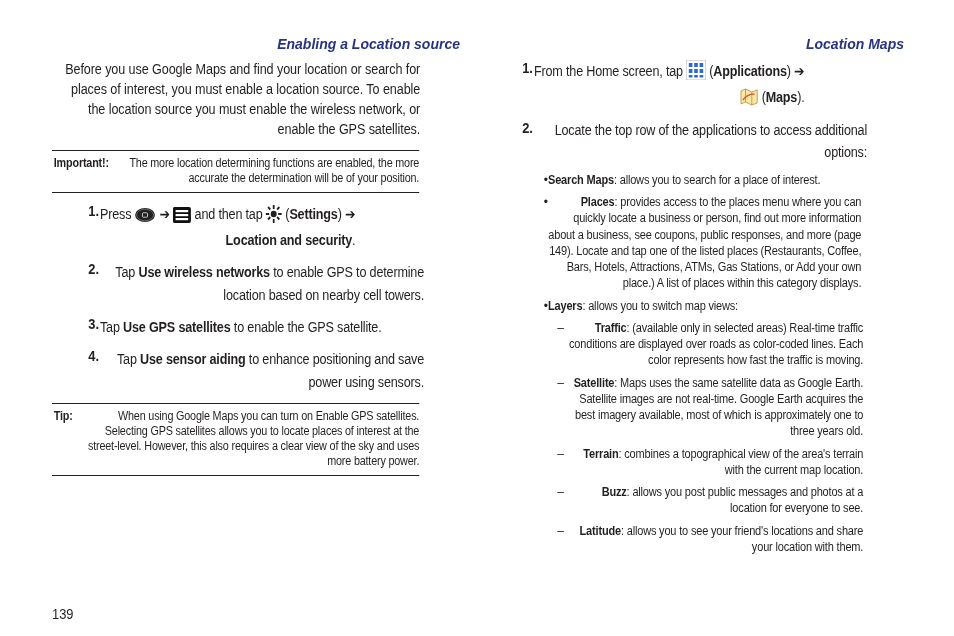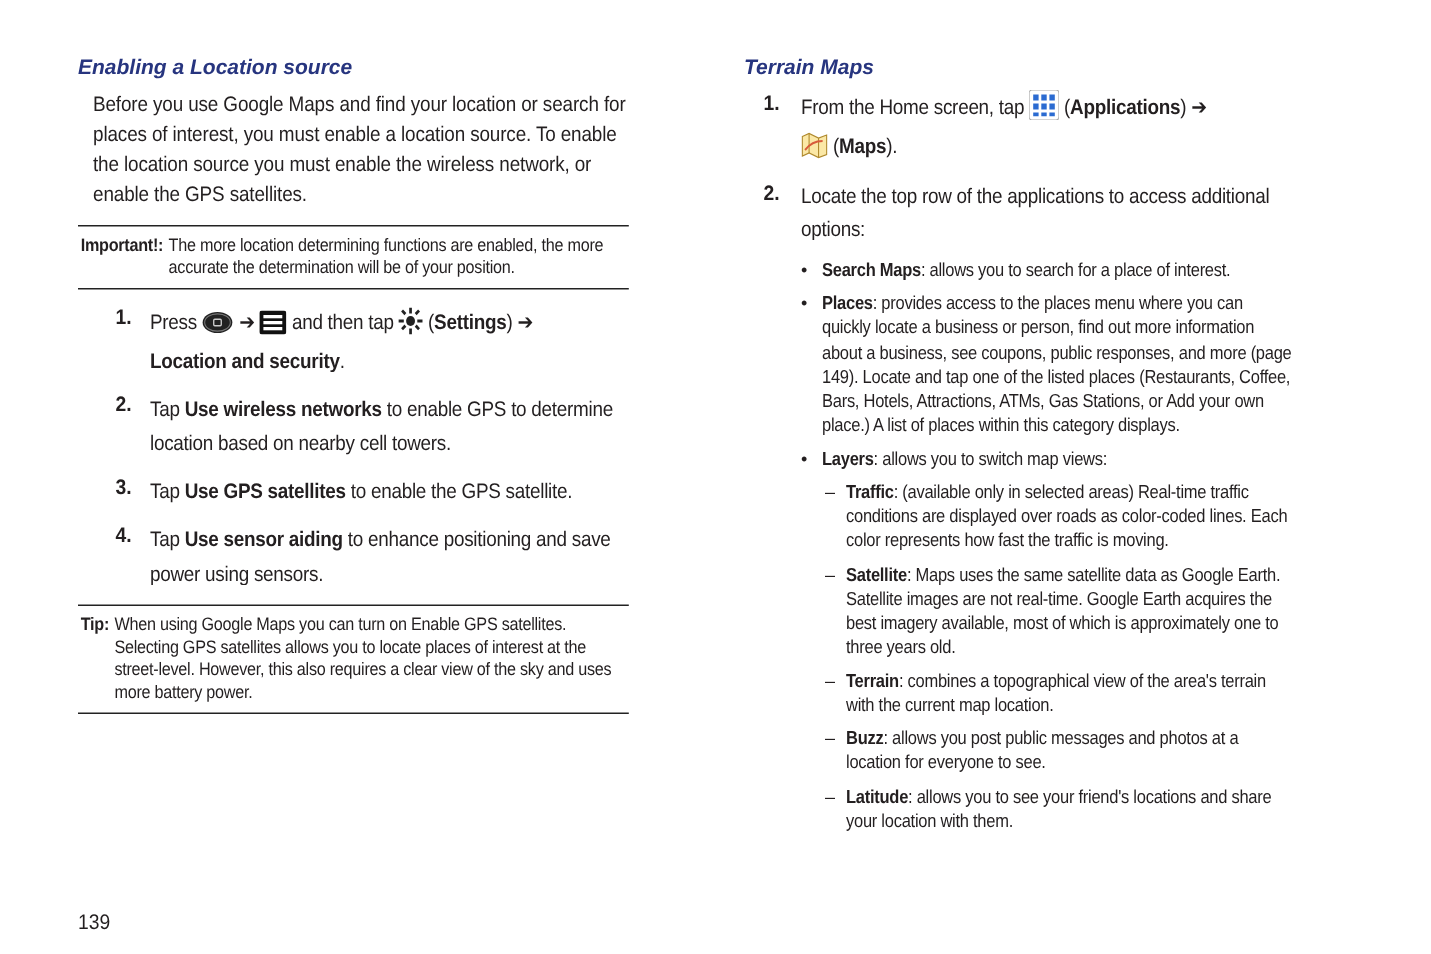--- a/index.html
+++ b/index.html
@@ -12,20 +12,21 @@
     color: #231f20;
   }
   .page {
     width: 954px;
     height: 636px;
     box-sizing: border-box;
     padding: 36px 50px 20px 52px;
     display: flex;
     gap: 36px;
     position: relative;
+    text-align: right;
   }
   .col {
     flex: 1 1 0;
   }
   
   .sec-head {
     font-style: italic;
     font-weight: 700;
     color: #27357f;
     font-size: 14px;
@@ -218,21 +219,21 @@
       </div>
     </div>
 
     <div class="callout">
       <span class="lbl">Tip:</span>
       <span class="msg">When using Google Maps you can turn on Enable GPS satellites. Selecting GPS satellites allows you to locate places of interest at the street-level. However, this also requires a clear view of the sky and uses more battery power.</span>
     </div>
   </div>
 
   <div class="col">
-    <div class="sec-head">Terrain Maps</div>
+    <div class="sec-head">Location Maps</div>
 
     <div class="olist2">
       <div class="item">
         <div class="num">1.</div>
         <div class="body">
           <span>From the Home screen, tap </span>
           <span class="icon">
             <svg width="22" height="20" viewBox="0 0 22 20">
                 <rect x="0" y="0" width="22" height="20" rx="2" fill="#fff" stroke="#aaa" stroke-width="0.8"></rect>
                 <rect x="3" y="3" width="4" height="4" fill="#2b6bd1"></rect>

